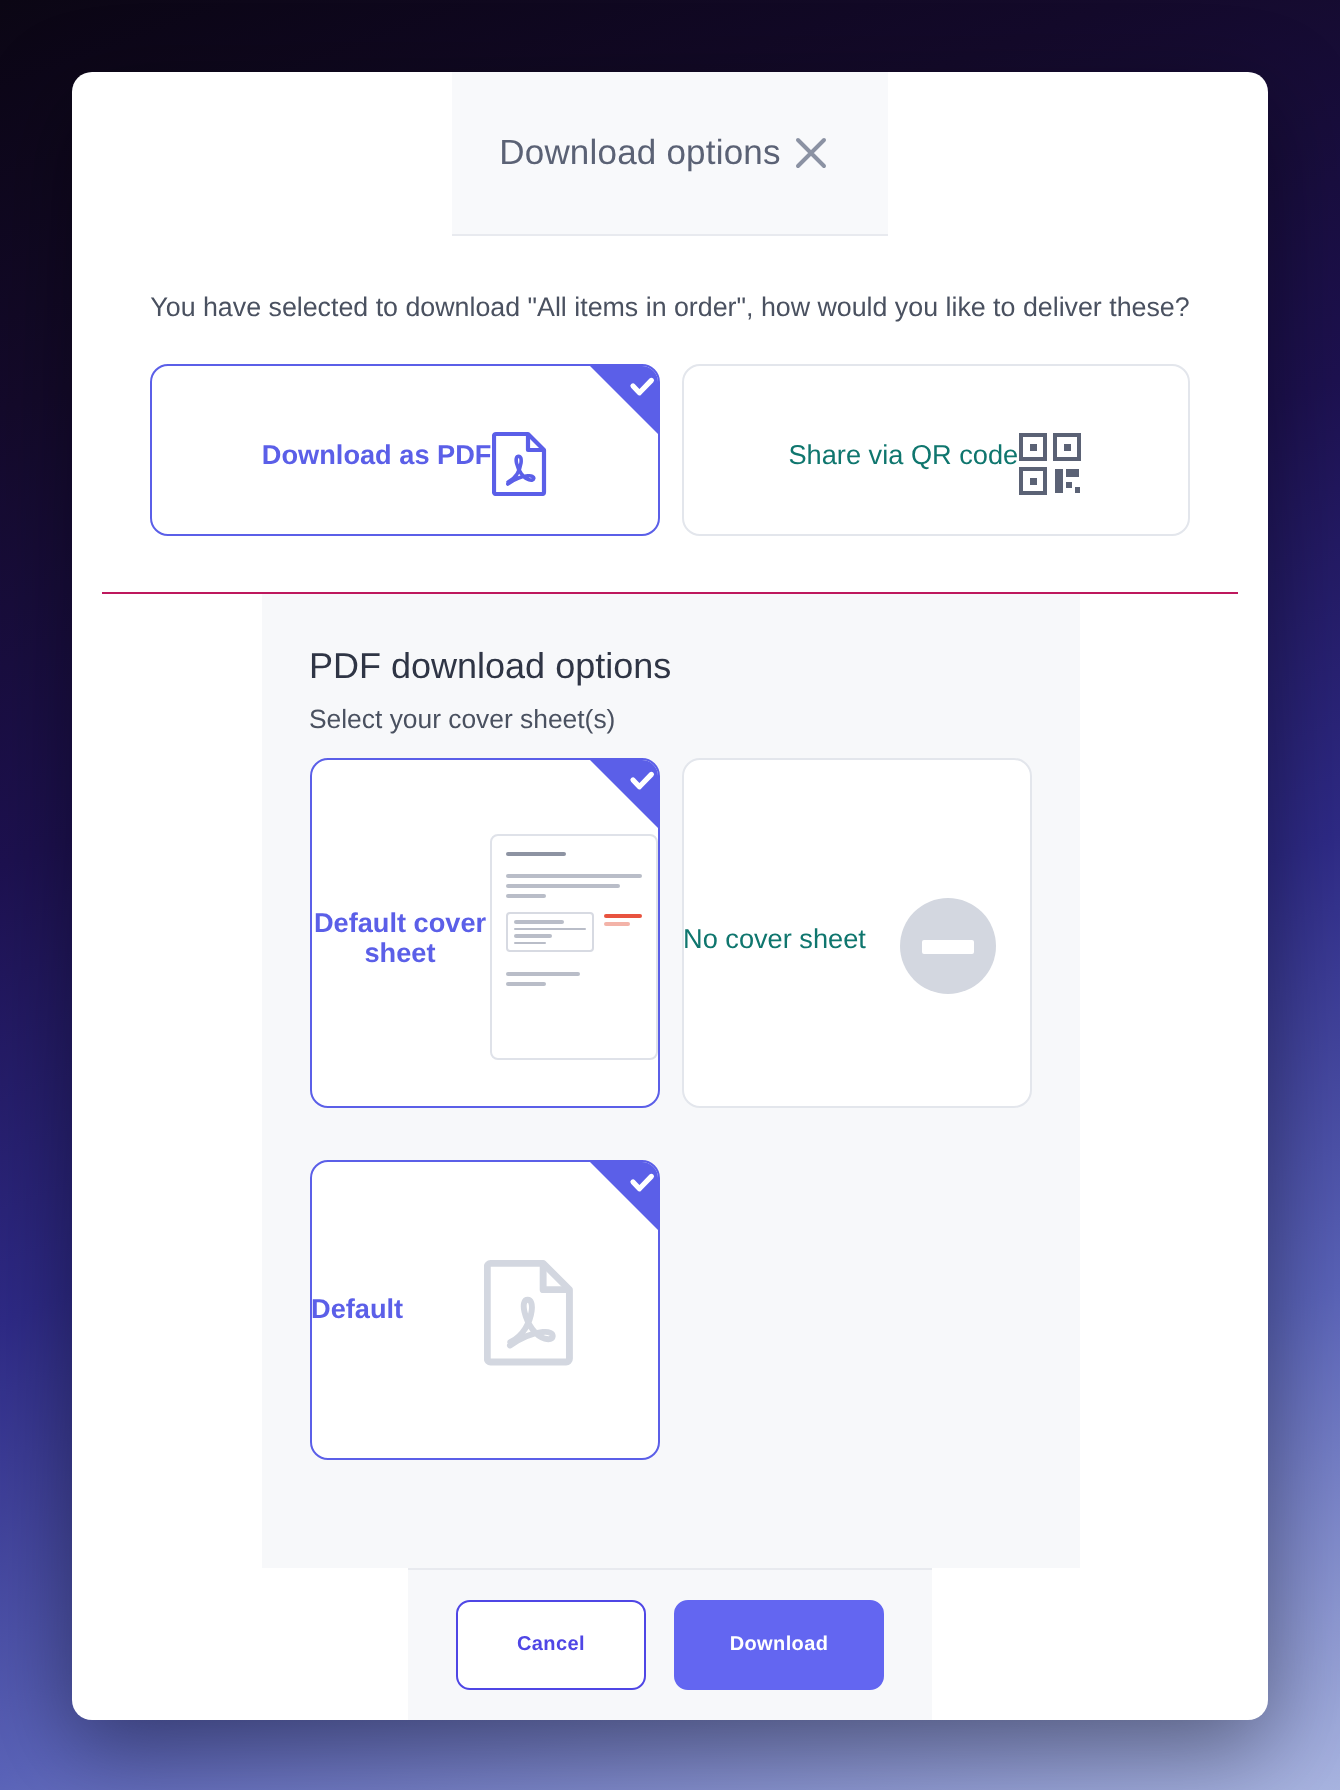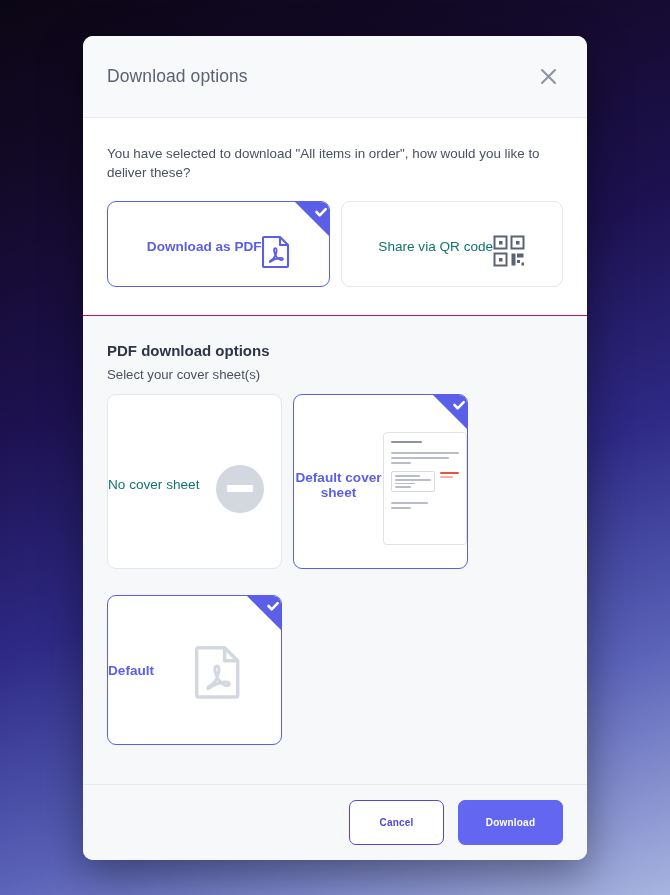--- a/index.html
+++ b/index.html
@@ -20,28 +20,29 @@
         #2e2a86 58%,
         #5a63b8 78%,
         #a8b4e0 100%);
     display: flex;
     align-items: center;
     justify-content: center;
   }
 
   
   .modal {
-    width: 504px;
+    width: 598px;
     height: 824px;
     background: #ffffff;
     border-radius: 10px;
     box-shadow: 0 14px 44px rgba(0,0,0,.40);
     display: flex;
     flex-direction: column;
     overflow: hidden;
+    align-items: center;
   }
 
   .modal-header {
     height: 82px;
     flex: 0 0 82px;
     background: #f8f9fb;
     border-bottom: 1px solid #e8eaef;
     display: flex;
     align-items: center;
     padding: 0 24px;
@@ -123,22 +124,22 @@
   .method-icon { display: flex; align-items: center; justify-content: center; height: 34px; }
 
   
   .options-section {
     background: #f7f8fa;
     flex: 1;
     padding: 26px 24px 0;
     overflow: hidden;
   }
   .section-title {
-    font-size: 15px;
-    font-weight: 700;
+    font-size: 18px;
+    font-weight: 400;
     color: #2f3545;
     margin-bottom: 8px;
   }
   .field-label {
     font-size: 13.2px;
     color: #4a5160;
     margin-bottom: 12px;
   }
 
   .cards-row { display: flex; gap: 11px; margin-bottom: 26px; }
@@ -304,29 +305,20 @@
       </div>
 
     </div>
   </div>
 
   <div class="options-section">
     <div class="section-title">PDF download options</div>
     <div class="field-label">Select your cover sheet(s)</div>
 
     <div class="cards-row">
-
-      <div class="card cover-card">
-        <div class="card-label">No cover sheet</div>
-        <div class="cover-body">
-          <div class="no-entry">
-              <span></span>
-            </div>
-        </div>
-      </div>
 
       <div class="card cover-card selected">
         <div class="card-label">Default cover sheet</div>
         <div class="cover-body">
           <div class="doc-thumb">
             <div class="tl dark w45"></div>
             <div style="height:3px"></div>
             <div class="tl w100"></div>
             <div class="tl w85"></div>
             <div class="tl w30"></div>
@@ -349,20 +341,29 @@
           </div>
         </div>
         <span class="corner-check">
           <svg width="34" height="34" viewBox="0 0 34 34">
             <path d="M34 0 V34 L0 0 Z" fill="#5b5fe8"></path>
             <path d="M21.5 10 l3.2 3.4 l6-6.2" stroke="#ffffff" stroke-width="2.6" fill="none" stroke-linecap="round" stroke-linejoin="round"></path>
           </svg>
         </span>
       </div>
 
+      <div class="card cover-card">
+        <div class="card-label">No cover sheet</div>
+        <div class="cover-body">
+          <div class="no-entry">
+              <span></span>
+            </div>
+        </div>
+      </div>
+
     </div>
 
 
     <div class="cards-row">
       <div class="card template-card selected">
         <div class="card-label">Default</div>
         <div class="template-body">
           <span>
             <svg width="46" height="55" viewBox="0 0 28 33">
               <path d="M2 2 h16 l8 8 v21 a1 1 0 0 1 -1 1 h-23 a1 1 0 0 1 -1 -1 v-28 a1 1 0 0 1 1 -1 z" fill="none" stroke="#d3d7e0" stroke-width="2.1" stroke-linejoin="round"></path>

